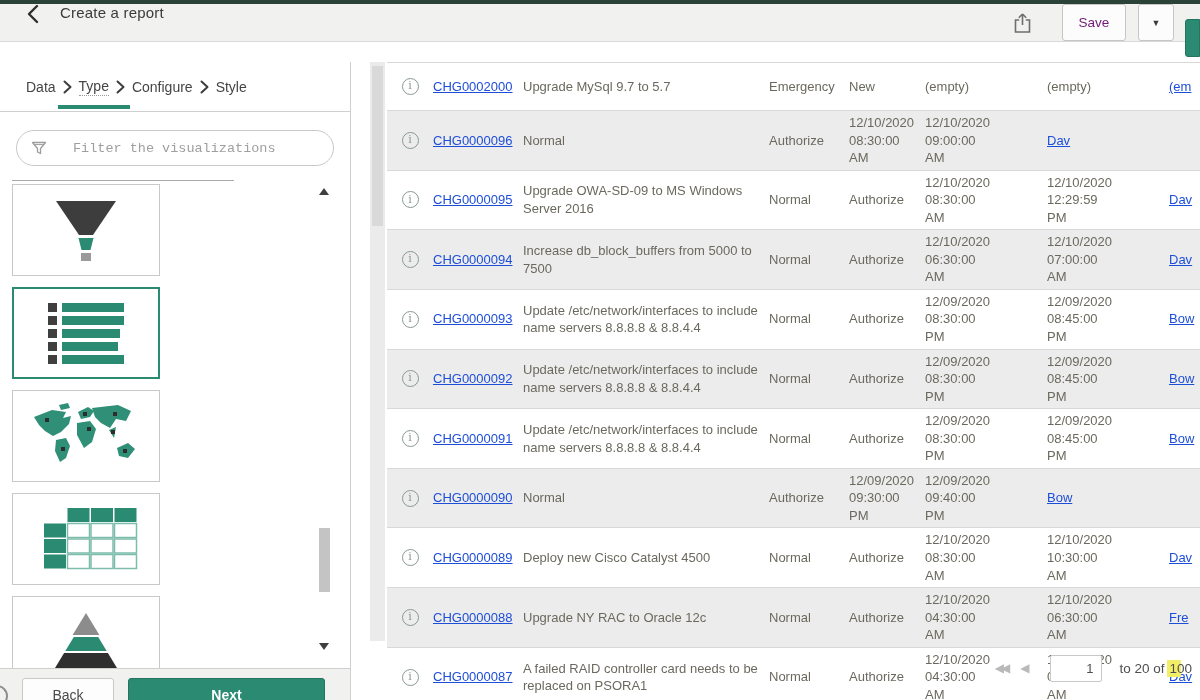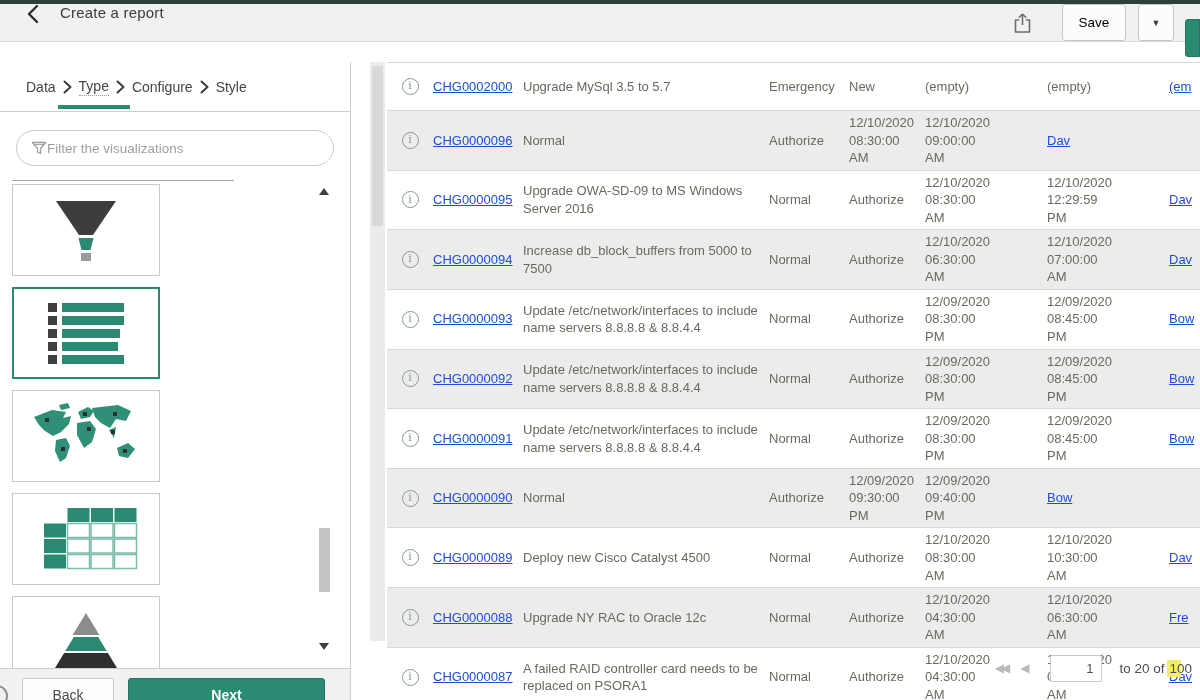--- a/index.html
+++ b/index.html
@@ -13,39 +13,39 @@
   .stripe-pale  { position:absolute; top:12px; left:0; right:0; height:2px; background:#eeecc4; }
 
   
   .app-header { position:absolute; top:4px; left:0; right:0; height:38px; background:#f1f1f0;
                 border-bottom:1px solid #d9d9d9; display:flex; align-items:flex-start; padding:0 26px; }
   .back-btn { background:none; border:none; cursor:pointer; display:flex; align-items:center; }
   .page-title { font-size:15px; color:#3b3b3b; margin-left:20px; letter-spacing:.2px; }
   .header-right { margin-left:auto; display:flex; align-items:center; gap:12px; }
   .share-btn { background:none; border:none; cursor:pointer; display:flex; margin-right:18px; }
   .btn-plain { background:#fcfcfc; border:1px solid #c6c6c6; border-radius:3px; height:37px;
-               font-size:13.5px; color:#000000; cursor:pointer; font-family:inherit; }
+               font-size:13.5px; color:#701a75; cursor:pointer; font-family:inherit; }
   .save-btn  { width:64px; }
   .caret-btn { width:36px; color:#3c3c3c; font-size:9px; }
   .partial-primary { position:absolute; right:0; top:19px; width:15px; height:38px;
                      background:#2a8a72; border-radius:3px 0 0 3px; border:1px solid #23755f; cursor:pointer; }
 
   
   .sidebar { position:absolute; top:62px; left:0; width:351px; height:606px; background:#fff;
              border-right:1px solid #cfcfcf; }
   .breadcrumb { height:50px; border-bottom:1px solid #cfcfcf; display:flex; align-items:center;
                 gap:7px; padding:0 26px; }
   .bc-step { font-size:14px; color:#454545; cursor:pointer; position:relative; }
   .bc-step.active { border-bottom:1px dotted #9a9a9a; padding-bottom:1px; }
   .bc-step.active::after { content:""; position:absolute; left:-21px; right:-21px; bottom:-14px;
                            height:4px; background:#2a8a72; }
   .bc-sep { flex:0 0 auto; }
 
   .filter-box { margin:18px 16px 14px; height:36px; border:1px solid #c9c9c9; border-radius:18px;
-                display:flex; align-items:center; padding:0 14px; gap:0; background:#fff; }
+                display:flex; align-items:center; padding:0 14px; gap:26px; background:#fff;font-family:Liberation Mono, monospace; }
   .filter-box input { border:none; outline:none; flex:1; font-size:13.5px; color:#666;
                       font-family:inherit; background:transparent; }
   .filter-box input::placeholder { color:#9f9f9f; }
 
   .list-top-line { position:absolute; top:118px; left:12px; width:222px; border-top:1px solid #a9a9a9; }
   .viz-list { position:absolute; top:122px; left:0; right:0; bottom:0; overflow:hidden; padding-left:12px; }
   .viz-item { width:148px; height:92px; border:1px solid #c9c9c9; background:#fff; margin-bottom:11px;
               display:flex; align-items:center; justify-content:center; cursor:pointer; }
   .viz-item.selected { border:2px solid #2a8a72; }
 
@@ -246,21 +246,21 @@
 
   <div class="table-area">
     <div class="vscroll-track"></div>
     <div class="vscroll-thumb"></div>
     <div class="records">
         <div class="trow">
           <div class="tc icon-cell">
             <span class="info-i">i</span>
           </div>
           <div class="tc"><a class="chg-link">CHG0002000</a></div>
-          <div class="tc">Upgrade MySql 3.5 to 5.7</div>
+          <div class="tc">Upgrade MySql 9.7 to 5.7</div>
           <div class="tc">Emergency</div>
           <div class="tc">New</div>
           <div class="tc">(empty)</div>
           <div class="tc">(empty)</div>
           <div class="tc"><a class="chg-link">(em</a></div>
         </div>
         <div class="trow alt">
           <div class="tc icon-cell">
             <span class="info-i">i</span>
           </div>

